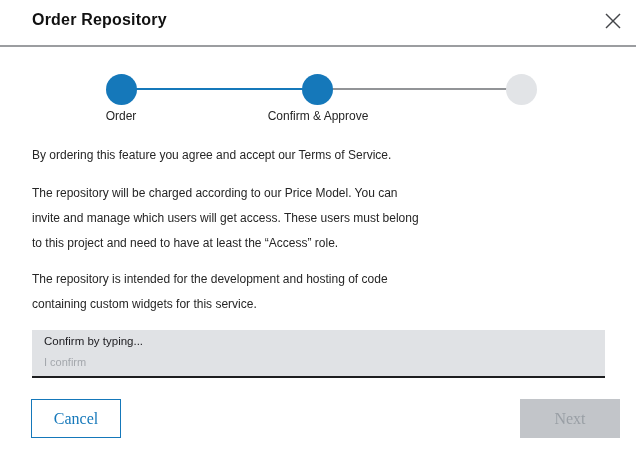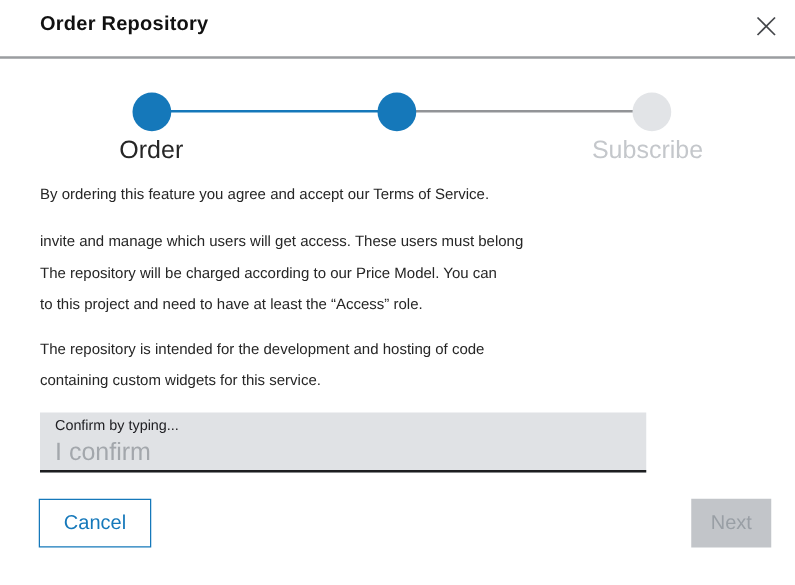--- a/index.html
+++ b/index.html
@@ -63,21 +63,21 @@
   }
   .step-dot.done { background: #1578ba; }
   .step-dot.upcoming { background: #e2e4e7; }
   .dot-1 { left: 106px; }
   .dot-2 { left: 302px; }
   .dot-3 { left: 506px; }
   .step-label {
     position: absolute;
     top: 109px;
     transform: translateX(-50%);
-    font-size: 20px;
+    font-size: 12px;
     color: #262626;
     white-space: nowrap;
   }
   .label-1 { left: 121px; }
   .label-2 { left: 318px; }
   .label-3 { left: 518px; color: #c4c7cb; }
 
   
   .paragraph {
     position: absolute;
@@ -89,21 +89,21 @@
   }
   .p1 { top: 143px; }
   .p2 { top: 181px; }
   .p3 { top: 267px; }
 
   
   .confirm-field {
     position: absolute;
     left: 32px;
     top: 330px;
-    width: 485px;
+    width: 573px;
     height: 48px;
     background: #e0e2e5;
     border-bottom: 2px solid #1d1e20;
   }
   .confirm-field .field-label {
     position: absolute;
     left: 12px;
     top: 5px;
     font-size: 11.5px;
     color: #202024;
@@ -112,55 +112,55 @@
   .confirm-field input {
     position: absolute;
     left: 12px;
     top: 21px;
     width: 548px;
     height: 22px;
     border: none;
     outline: none;
     background: transparent;
     font-family: "Liberation Sans", "DejaVu Sans", sans-serif;
-    font-size: 20px;
+    font-size: 11px;
     color: #6d28d9;
     padding: 0;
   }
   .confirm-field input::placeholder {
     color: #a3a7ac;
     opacity: 1;
   }
 
   
   .btn {
     position: absolute;
     top: 399px;
     height: 39px;
-    font-family: Liberation Sans, sans-serif;
+    font-family: Liberation Serif, serif;
     font-size: 16px;
     display: flex;
     align-items: center;
     justify-content: center;
     cursor: pointer;
   }
   .btn.outline {
     background: #ffffff;
     border: 1px solid #1578ba;
     color: #1578ba;
   }
   .btn.disabled {
     background: #c2c5c9;
     border: none;
     color: #999fa5;
     cursor: default;
   }
   .btn-cancel { left: 31px;  width: 90px; }
   .btn-back   { left: 442px; width: 79px; }
-  .btn-next   { left: 553px; width: 64px; }
+  .btn-next   { left: 520px; width: 100px; }
 </style>
 </head>
 <body>
 
 <div class="dialog">
 
   <div class="dialog-title">Order Repository</div>
   <button class="close-btn">
     <svg width="28" height="28" viewBox="0 0 28 28">
       <line x1="7" y1="7" x2="21" y2="21" stroke="#44464a" stroke-width="1.4"></line>
@@ -171,29 +171,29 @@
 
   <div class="stepper">
     <div class="step-line blue"></div>
     <div class="step-line gray"></div>
 
     <div class="step-dot done dot-1"></div>
     <div class="step-dot done dot-2"></div>
     <div class="step-dot upcoming dot-3"></div>
 
     <div class="step-label label-1">Order</div>
-    <div class="step-label label-3">Subscribe</div>
+    <div class="step-label label-2">Confirm &amp; Approve</div>
   </div>
 
   <div class="paragraph p1">
     <div>By ordering this feature you agree and accept our Terms of Service.</div>
   </div>
   <div class="paragraph p2">
+    <div>The repository will be charged according to our Price Model. You can</div>
     <div>invite and manage which users will get access. These users must belong</div>
-    <div>The repository will be charged according to our Price Model. You can</div>
     <div>to this project and need to have at least the “Access” role.</div>
   </div>
   <div class="paragraph p3">
     <div>The repository is intended for the development and hosting of code</div>
     <div>containing custom widgets for this service.</div>
   </div>
 
   <div class="confirm-field">
     <div class="field-label">Confirm by typing...</div>
     <input type="text" placeholder="I confirm" style="">

